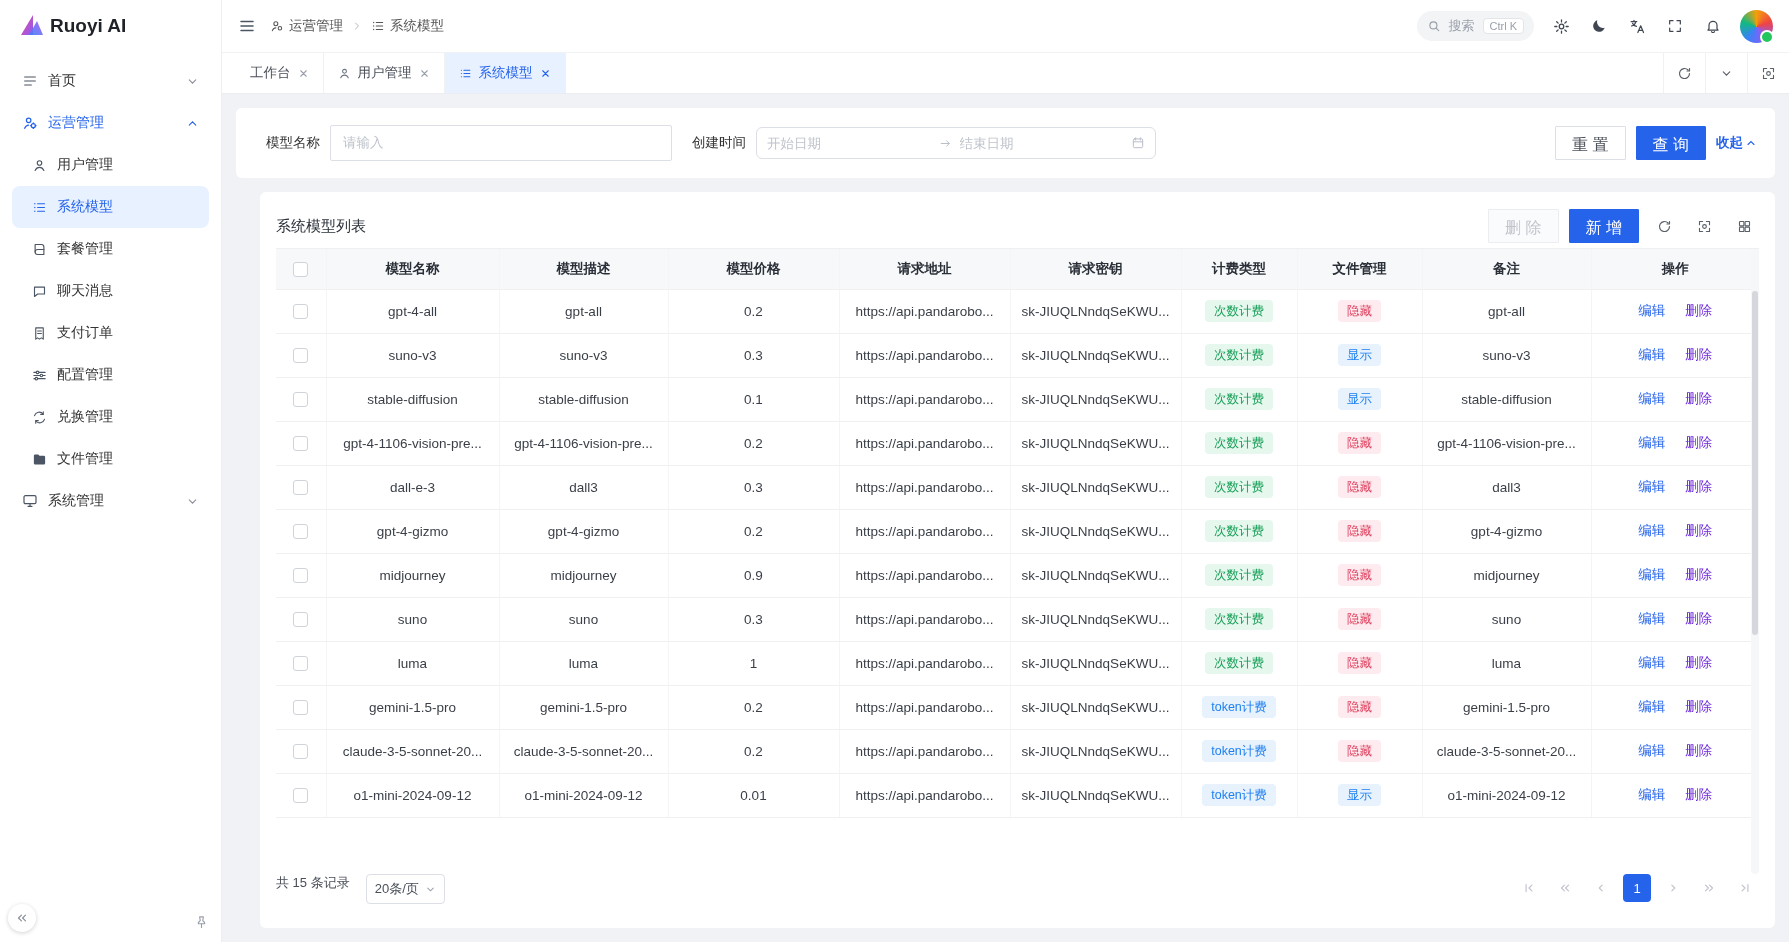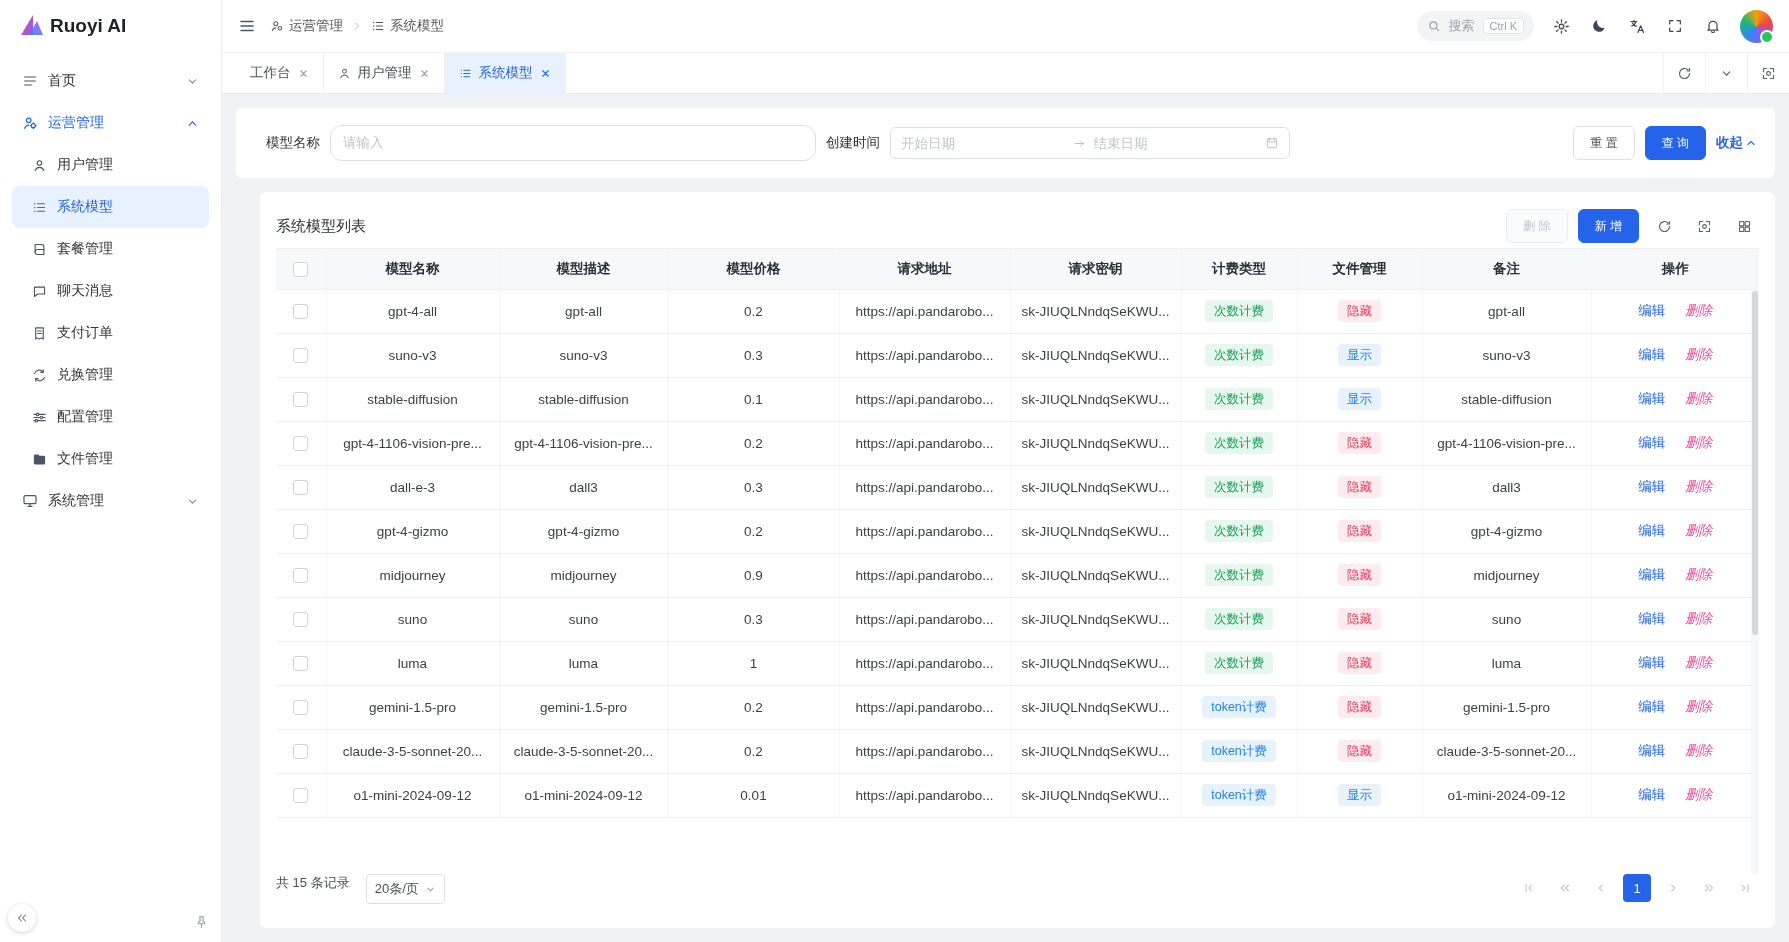--- a/index.html
+++ b/index.html
@@ -49,30 +49,30 @@
   .tab.active .mi-icon, .tab.active .tab-close { color:#2563eb; }
   .tab-close { color:#9aa0aa; display:flex; cursor:pointer; }
   .tabbar-tools { margin-left:auto; display:flex; align-items:stretch; }
   .tool-btn { width:42px; display:flex; align-items:center; justify-content:center; color:#5a6069; border-left:1px solid #f0f1f3; cursor:pointer; }
 
   
   .content { flex:1; display:flex; flex-direction:column; padding:14px; gap:14px; min-height:0; }
 
   
   .filter-card { background:#fff; border-radius:6px; padding:17px 18px; display:flex; align-items:center; gap:10px; flex-shrink:0; }
-  .filter-label { font-size:13.5px; color:#333; margin-left:0; white-space:nowrap; }
+  .filter-label { font-size:13.5px; color:#333; margin-left:10px; white-space:nowrap; }
   .filter-label:first-child { margin-left:12px; }
-  .text-input { width:486px; height:36px; border:1px solid #dcdfe6; border-radius:12px; padding:0 12px; font-size:13.5px; color:#333; outline:none; font-family:Liberation Mono, monospace; }
+  .text-input { width:342px; height:36px; border:1px solid #dcdfe6; border-radius:2px; padding:0 12px; font-size:13.5px; color:#333; outline:none; font-family:Liberation Mono, monospace; }
   .text-input::placeholder { color:#bfc4cc; }
   .date-range { width:400px; height:32px; border:1px solid #dcdfe6; border-radius:6px; display:flex; align-items:center; padding:0 10px; gap:8px; color:#bfc4cc; }
   .date-range input { border:none; outline:none; flex:1; font-size:13.5px; min-width:0; font-family:inherit; color:#333; }
   .date-range input::placeholder { color:#bfc4cc; }
   .date-range .mi-icon { color:#b8bdc6; flex-shrink:0; }
   .filter-actions { margin-left:auto; display:flex; align-items:center; gap:10px; }
-  .btn { height:34px; padding:8px 16px; border-radius:6px; border:1px solid #dcdfe6; background:#fff; font-size:12px; color:#4a4f58; cursor:pointer; font-family:inherit; white-space:nowrap; }
+  .btn { height:34px; padding:8px 16px; border-radius:1px; border:1px solid #dcdfe6; background:#fff; font-size:16px; color:#4a4f58; cursor:pointer; font-family:inherit; white-space:nowrap; }
   .btn-primary { background:#2563eb; border-color:#2563eb; color:#fff; }
   .link-collapse { color:#2563eb; font-size:13.5px; display:flex; align-items:center; gap:2px; cursor:pointer; font-weight:bold; white-space:nowrap; }
 
   
   .table-card { background:#fff; border-radius:6px; padding:12px 16px 0; flex:1; display:flex; flex-direction:column; min-height:0;margin-left:24px; }
   .card-head { display:flex; align-items:center; height:44px; flex-shrink:0; }
   .card-title { font-size:15px; color:#2a2f38; }
   .card-tools { margin-left:auto; display:flex; align-items:center; gap:10px; }
   .btn-disabled { background:#fafbfc; border-color:#ebedf0; color:#c0c4cc; cursor:not-allowed; }
   .mini-tool { width:30px; height:30px; display:flex; align-items:center; justify-content:center; color:#5a6069; cursor:pointer; }
@@ -85,21 +85,21 @@
   tbody td { height:44px; color:#3a3f47; }
   .filler-row td { height:20px; border-bottom:none; }
   .checkbox { display:inline-block; width:15px; height:15px; border:1.5px solid #cfd3da; border-radius:3px; background:#fff; vertical-align:middle; cursor:pointer; }
   .badge { display:inline-block; padding:3px 9px; border-radius:4px; font-size:12.5px; line-height:1.35; }
   .badge-green { color:#18a058; background:#e6f7ee; }
   .badge-blue  { color:#2080f0; background:#e7f2fd; }
   .badge-red   { color:#e0405f; background:#fdebef; }
   .action-cell a { text-decoration:none; font-size:13.5px; cursor:pointer; }
   .action-cell a + a { margin-left:16px; }
   .edit-link { color:#2563eb; }
-  .delete-link { color:#ec4899;font-style:italic; }
+  .delete-link { color:#6d28d9; }
   .v-scrollbar { position:absolute; top:0; right:0; width:8px; bottom:0; background:#f6f7f8; border-radius:4px; }
   .v-thumb { position:absolute; top:42px; right:1px; width:6px; height:55%; background:#d4d7dc; border-radius:3px; }
 
   
   .card-footer { height:54px; display:flex; align-items:flex-start; flex-shrink:0; gap:16px; }
   .total-text { font-size:13px; color:#4a4f58; }
   .page-size { display:flex; align-items:center; gap:6px; border:1px solid #dcdfe6; border-radius:4px; padding:5px 8px; font-size:13px; color:#4a4f58; cursor:pointer; }
   .page-size .mi-icon { color:#9aa0aa; }
   .pagination { margin-left:auto; display:flex; align-items:center; gap:8px; }
   .page-btn { width:28px; height:28px; display:flex; align-items:center; justify-content:center; color:#c0c4cc; border-radius:4px; cursor:pointer; }
@@ -210,39 +210,39 @@
               <path d="M6 3h12v18l-3-2-3 2-3-2-3 2z"></path>
               <path d="M9 8h6M9 12h6"></path>
             </svg>
         </span>
         <span>支付订单</span>
       </div>
 
       <div class="submenu-item">
         <span class="mi-icon">
           <svg width="15" height="15" viewBox="0 0 24 24" fill="none" stroke="currentColor" stroke-width="1.8" stroke-linecap="round">
+              <path d="M3 7h18M3 12h18M3 17h18"></path>
+              <circle cx="9" cy="7" r="2" fill="#fff"></circle>
+              <circle cx="15" cy="12" r="2" fill="#fff"></circle>
+              <circle cx="7" cy="17" r="2" fill="#fff"></circle>
+            </svg>
+        </span>
+        <span>配置管理</span>
+      </div>
+
+      <div class="submenu-item">
+        <span class="mi-icon">
+          <svg width="15" height="15" viewBox="0 0 24 24" fill="none" stroke="currentColor" stroke-width="1.8" stroke-linecap="round">
               <path d="M4 9a8 8 0 0 1 13.8-2.6"></path>
               <path d="M18 3v4h-4"></path>
               <path d="M20 15a8 8 0 0 1-13.8 2.6"></path>
               <path d="M6 21v-4h4"></path>
             </svg>
         </span>
         <span>兑换管理</span>
-      </div>
-
-      <div class="submenu-item">
-        <span class="mi-icon">
-          <svg width="15" height="15" viewBox="0 0 24 24" fill="none" stroke="currentColor" stroke-width="1.8" stroke-linecap="round">
-              <path d="M3 7h18M3 12h18M3 17h18"></path>
-              <circle cx="9" cy="7" r="2" fill="#fff"></circle>
-              <circle cx="15" cy="12" r="2" fill="#fff"></circle>
-              <circle cx="7" cy="17" r="2" fill="#fff"></circle>
-            </svg>
-        </span>
-        <span>配置管理</span>
       </div>
 
       <div class="submenu-item">
         <span class="mi-icon">
           <svg width="15" height="15" viewBox="0 0 24 24" fill="currentColor">
               <path d="M3 6a2 2 0 0 1 2-2h5l2 2h7a2 2 0 0 1 2 2v10a2 2 0 0 1-2 2H5a2 2 0 0 1-2-2z"></path>
             </svg>
         </span>
         <span>文件管理</span>
       </div>

